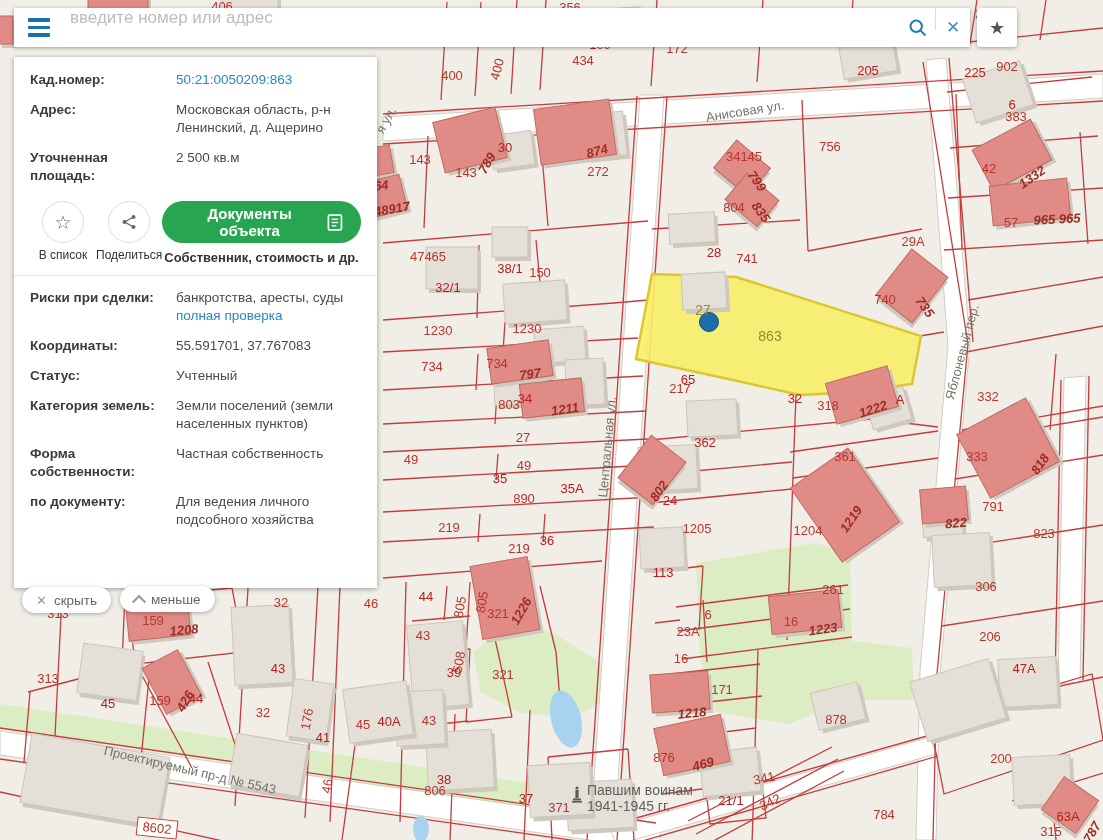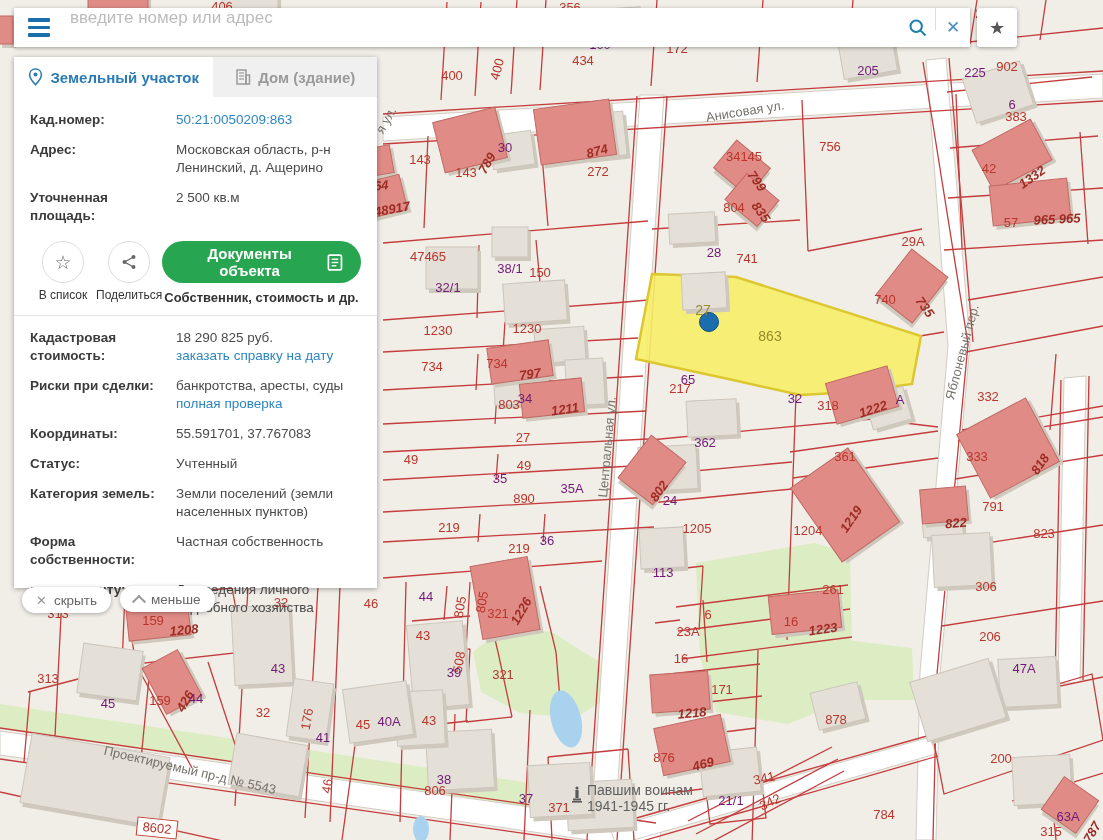--- a/index.html
+++ b/index.html
@@ -3,21 +3,21 @@
 <meta charset="utf-8">
 <style>
   html,body{margin:0;padding:0;}
   body{width:1103px;height:840px;overflow:hidden;position:relative;
        font-family:"Liberation Sans","DejaVu Sans",sans-serif;background:#f1eee8;}
   
   #map{position:absolute;left:0;top:0;width:1103px;height:840px;}
   #map svg{position:absolute;left:0;top:0;}
   .map-label{position:absolute;white-space:nowrap;transform:translate(-50%,-50%);pointer-events:none;}
   .ml-r{color:#b8362c;font-size:13px;font-weight:400;}
-  .ml-g{color:#701a75;font-size:13px;}
+  .ml-g{color:#b91c1c;font-size:13px;}
   .ml-p{color:#9c2d24;font-size:13px;font-weight:bold;font-style:italic;}
   .ml-o{color:#99882b;font-size:14px;}
   .ml-s{color:#75726a;font-size:13px;}
   .ml-m{color:#5f5f5f;font-size:14px;transform:translate(0,-50%);}
   .ml-box{color:#b8362c;font-size:13px;background:#fff;border:1.5px solid #c0392b;padding:0 5px;line-height:17px;}
   #memorial-icon{position:absolute;left:571px;top:786px;width:12px;height:18px;}
   
   #topbar{position:absolute;left:14px;top:8px;width:956px;height:39px;background:#fff;
           box-shadow:0 1px 4px rgba(0,0,0,.35);display:flex;align-items:flex-start;z-index:30;}
   #burger{width:50px;height:100%;display:flex;flex-direction:column;justify-content:center;align-items:center;gap:4px;cursor:pointer;}
@@ -604,39 +604,20 @@
         <circle cx="8.2" cy="8.2" r="5.7" stroke="#1b7fae" stroke-width="2"></circle>
         <line x1="12.6" y1="12.6" x2="17.5" y2="17.5" stroke="#1b7fae" stroke-width="2"></line>
       </svg>
   </div>
   <div id="bar-divider"></div>
   <div class="bar-ico" id="close-x">✕</div>
 </div>
 <div id="star-btn">★</div>
 
 <div id="panel">
-  <div id="tabs">
-    <div class="tab" id="tab-parcel">
-      <svg width="15" height="18" viewBox="0 0 15 18">
-          <path d="M7.5 1C4 1 1.6 3.6 1.6 6.8c0 3.8 5.9 10 5.9 10s5.9-6.2 5.9-10C13.4 3.6 11 1 7.5 1z" fill="none" stroke="#2b7cb5" stroke-width="1.6"></path>
-          <circle cx="7.5" cy="6.6" r="2" fill="#2b7cb5"></circle>
-        </svg>
-      <span>Земельный участок</span>
-    </div>
-    <div class="tab" id="tab-house">
-      <svg width="16" height="16" viewBox="0 0 16 16">
-          <rect x="2" y="1" width="9" height="14" fill="none" stroke="#9a9a9a" stroke-width="1.5"></rect>
-          <rect x="11" y="6" width="3.5" height="9" fill="none" stroke="#9a9a9a" stroke-width="1.5"></rect>
-          <line x1="4" y1="4" x2="9" y2="4" stroke="#9a9a9a" stroke-width="1.2"></line>
-          <line x1="4" y1="7" x2="9" y2="7" stroke="#9a9a9a" stroke-width="1.2"></line>
-          <line x1="4" y1="10" x2="9" y2="10" stroke="#9a9a9a" stroke-width="1.2"></line>
-        </svg>
-      <span>Дом (здание)</span>
-    </div>
-  </div>
   <div id="panel-body">
     <div id="fields-top">
         <div class="prow">
           <span class="lbl">Кад.номер:</span>
           <span class="val"><span class="lnk">50:21:0050209:863</span></span>
         </div>
         <div class="prow">
           <span class="lbl">Адрес:</span>
           <span class="val"><span>Московская область, р-н Ленинский, д. Ащерино</span></span>
         </div>
@@ -671,24 +652,20 @@
               <line x1="5" y1="9.5" x2="12" y2="9.5" stroke="#fff" stroke-width="1.5"></line>
               <line x1="5" y1="13" x2="10" y2="13" stroke="#fff" stroke-width="1.5"></line>
             </svg>
         </button>
         <div id="docs-cap">Собственник, стоимость и др.</div>
       </div>
     </div>
     <div id="panel-divider"></div>
     <div id="fields-bottom">
         <div class="prow">
-          <span class="lbl">Кадастровая стоимость:</span>
-          <span class="val"><span>18 290 825 руб.</span><div class="lnk">заказать справку на дату</div></span>
-        </div>
-        <div class="prow">
           <span class="lbl">Риски при сделки:</span>
           <span class="val"><span>банкротства, аресты, суды</span><div class="lnk">полная проверка</div></span>
         </div>
         <div class="prow">
           <span class="lbl">Координаты:</span>
           <span class="val"><span>55.591701, 37.767083</span></span>
         </div>
         <div class="prow">
           <span class="lbl">Статус:</span>
           <span class="val"><span>Учтенный</span></span>

